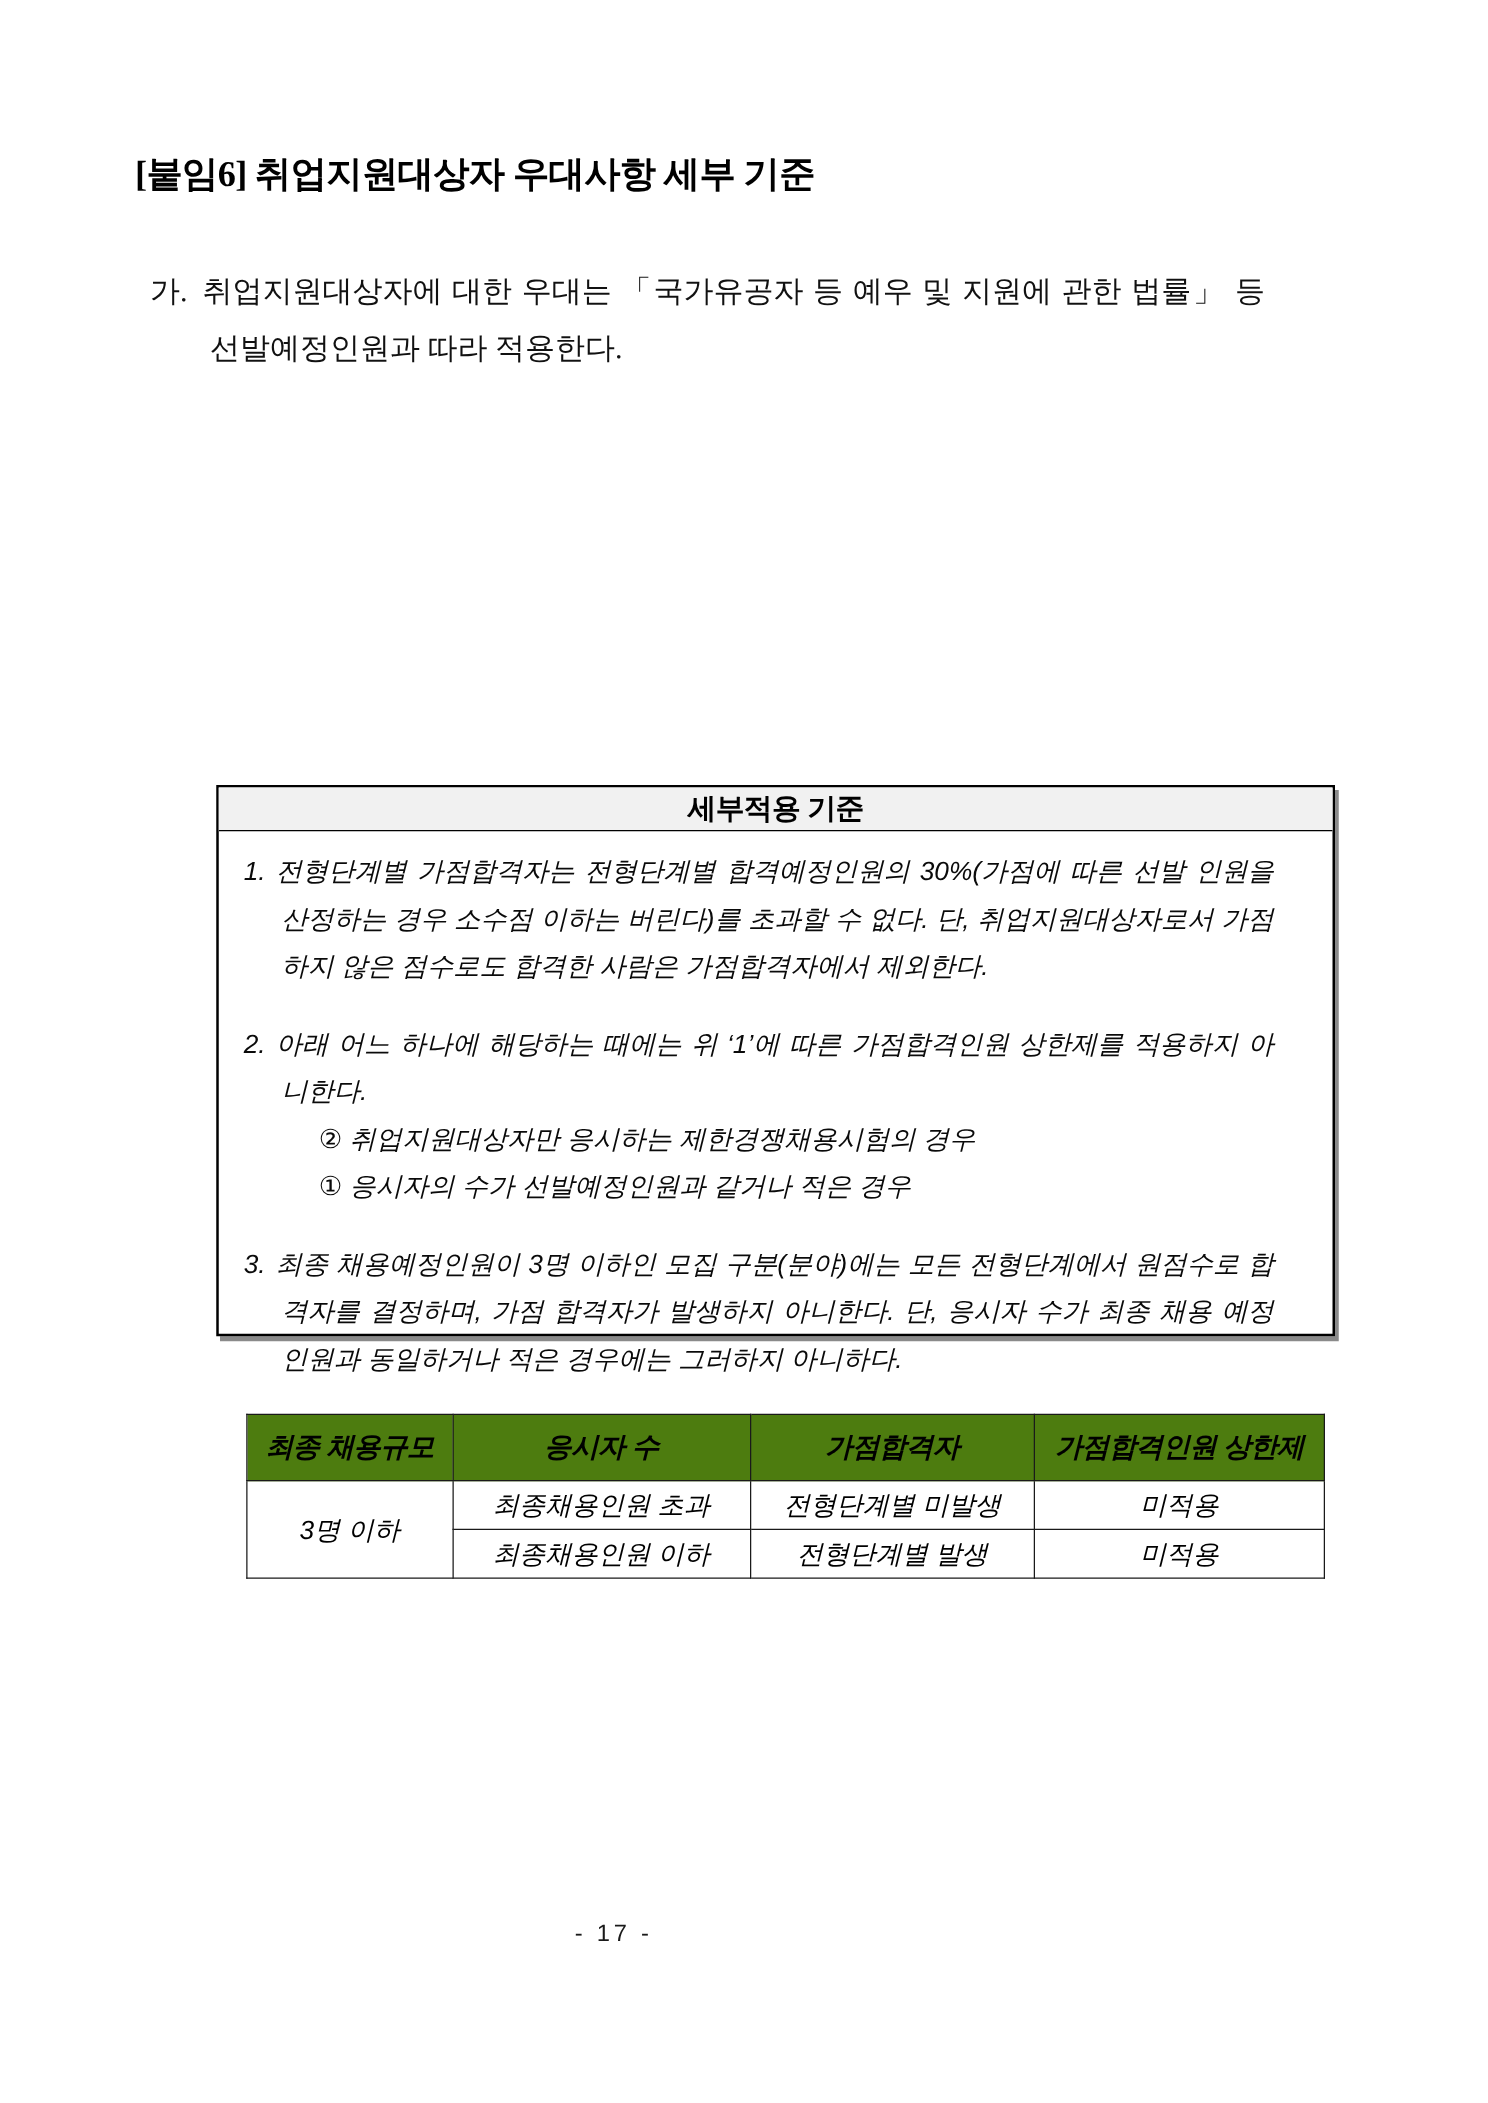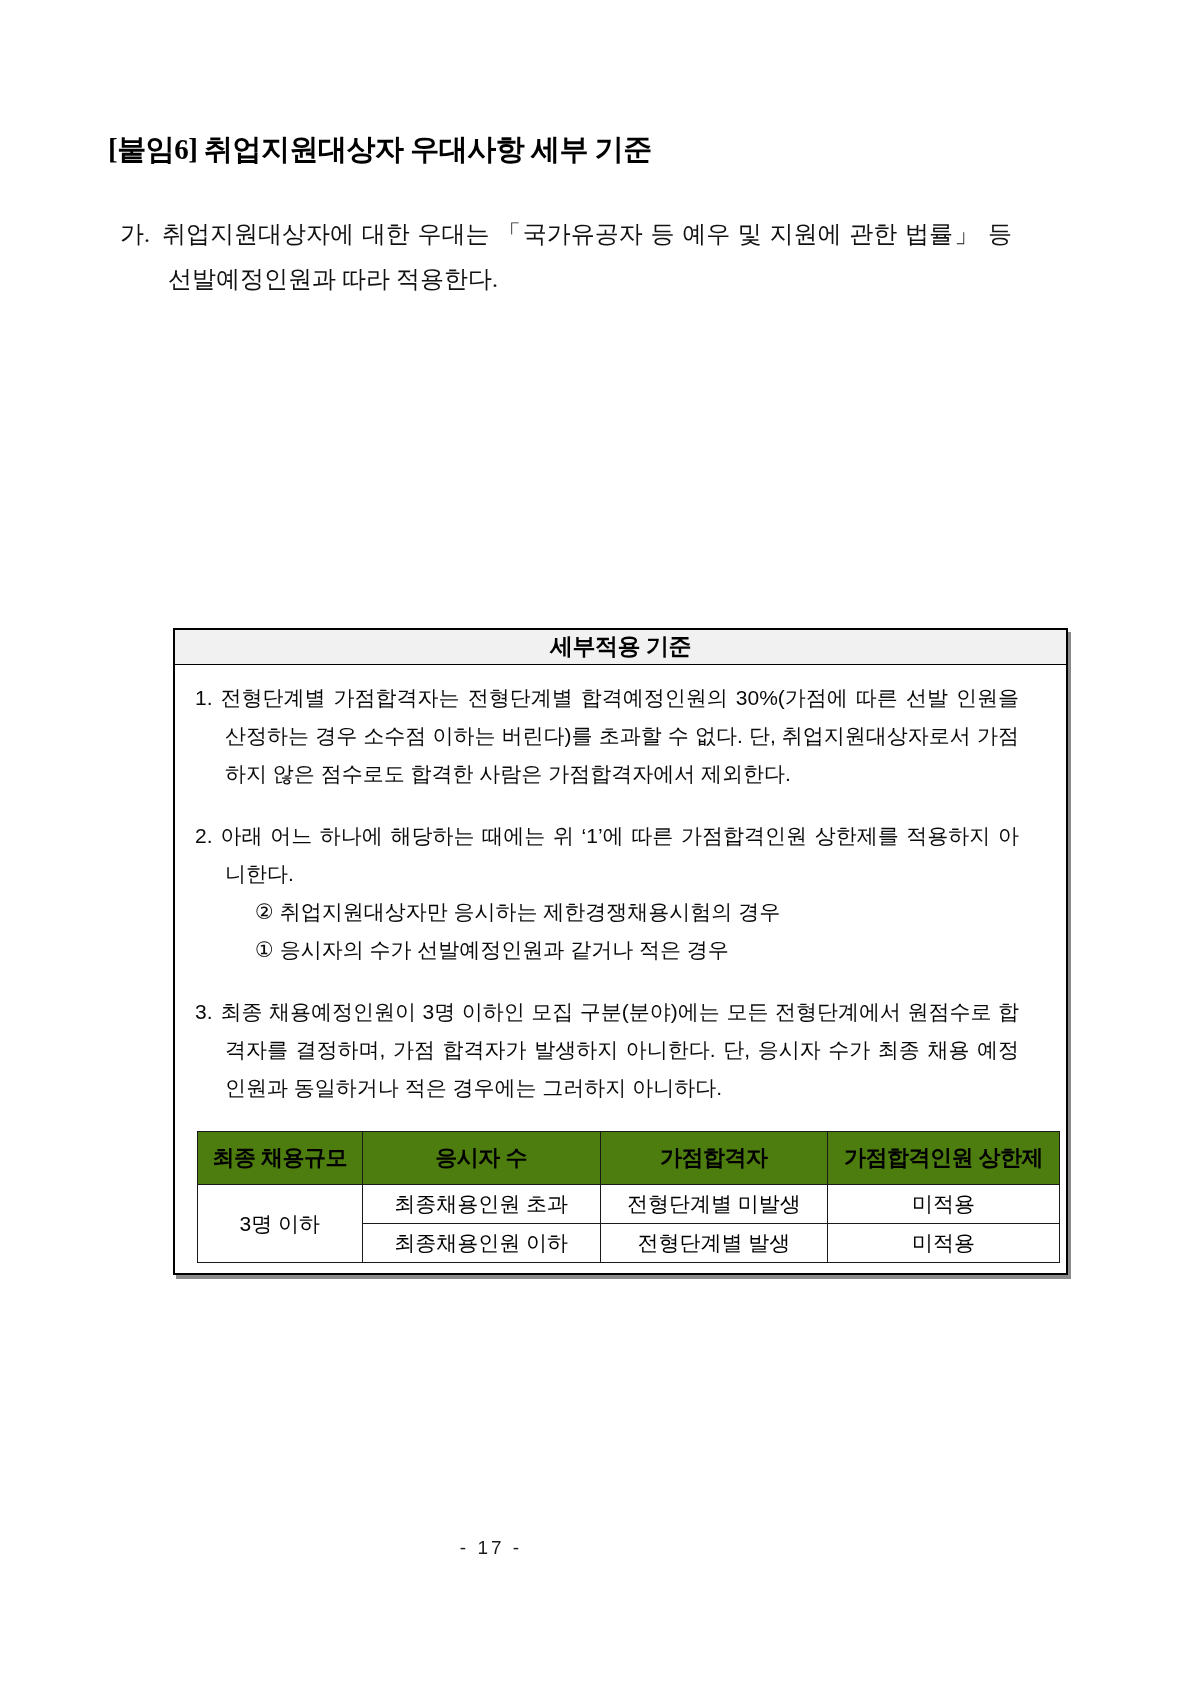--- a/index.html
+++ b/index.html
@@ -7,51 +7,51 @@
   body {
     width:1190px; height:1682px;
     font-family:"Liberation Serif","DejaVu Serif",serif;
     color:#000;
     position:relative;
     overflow:hidden;
   }
   .page { position:relative; width:1190px; height:1682px; background:#fff; }
 
   .doc-title {
-    position:absolute; left:108px; top:130px;
+    position:absolute; left:108px; top:120px;
     font-size:29px; font-weight:bold; letter-spacing:-0.5px;
     white-space:nowrap;
   }
 
   .body-list { position:absolute; left:106px; top:212px; width:906px; }
   .hang {
     font-size:24px; line-height:44.5px;
     text-align:justify;
     padding-left:62px; text-indent:-48px;
     color:#111;
   }
   .hang .marker { margin-right:12px; }
   .hang b { letter-spacing:-0.3px; }
 
   .criteria-box {
     position:absolute; left:173px; top:628px;
-    width:895px; height:647px;
+    width:895px; height:441px;
     border:2px solid #000;
     box-shadow:3px 4px 0 #8a8a8a;
     background:#fff;
     font-family:"Liberation Sans","DejaVu Sans",sans-serif;
   }
   .box-header {
     height:35px; line-height:33px;
     background:#f1f1f1;
     border-bottom:1.5px solid #000;
     text-align:center; font-weight:bold; font-size:23px;
     letter-spacing:-0.5px;
   }
-  .box-body { padding:14px 47px 0 20px; }
+  .box-body { padding:14px 47px 0 20px;font-style:italic; }
   .box-item {
     font-size:21px; line-height:38px;
     text-align:justify;
     padding-left:30px; text-indent:-30px;
     margin-bottom:24px;
     color:#0a0a0a;
   }
   .box-item .num { margin-right:8px; }
   .sub-item {
     font-size:21px; line-height:38px;

